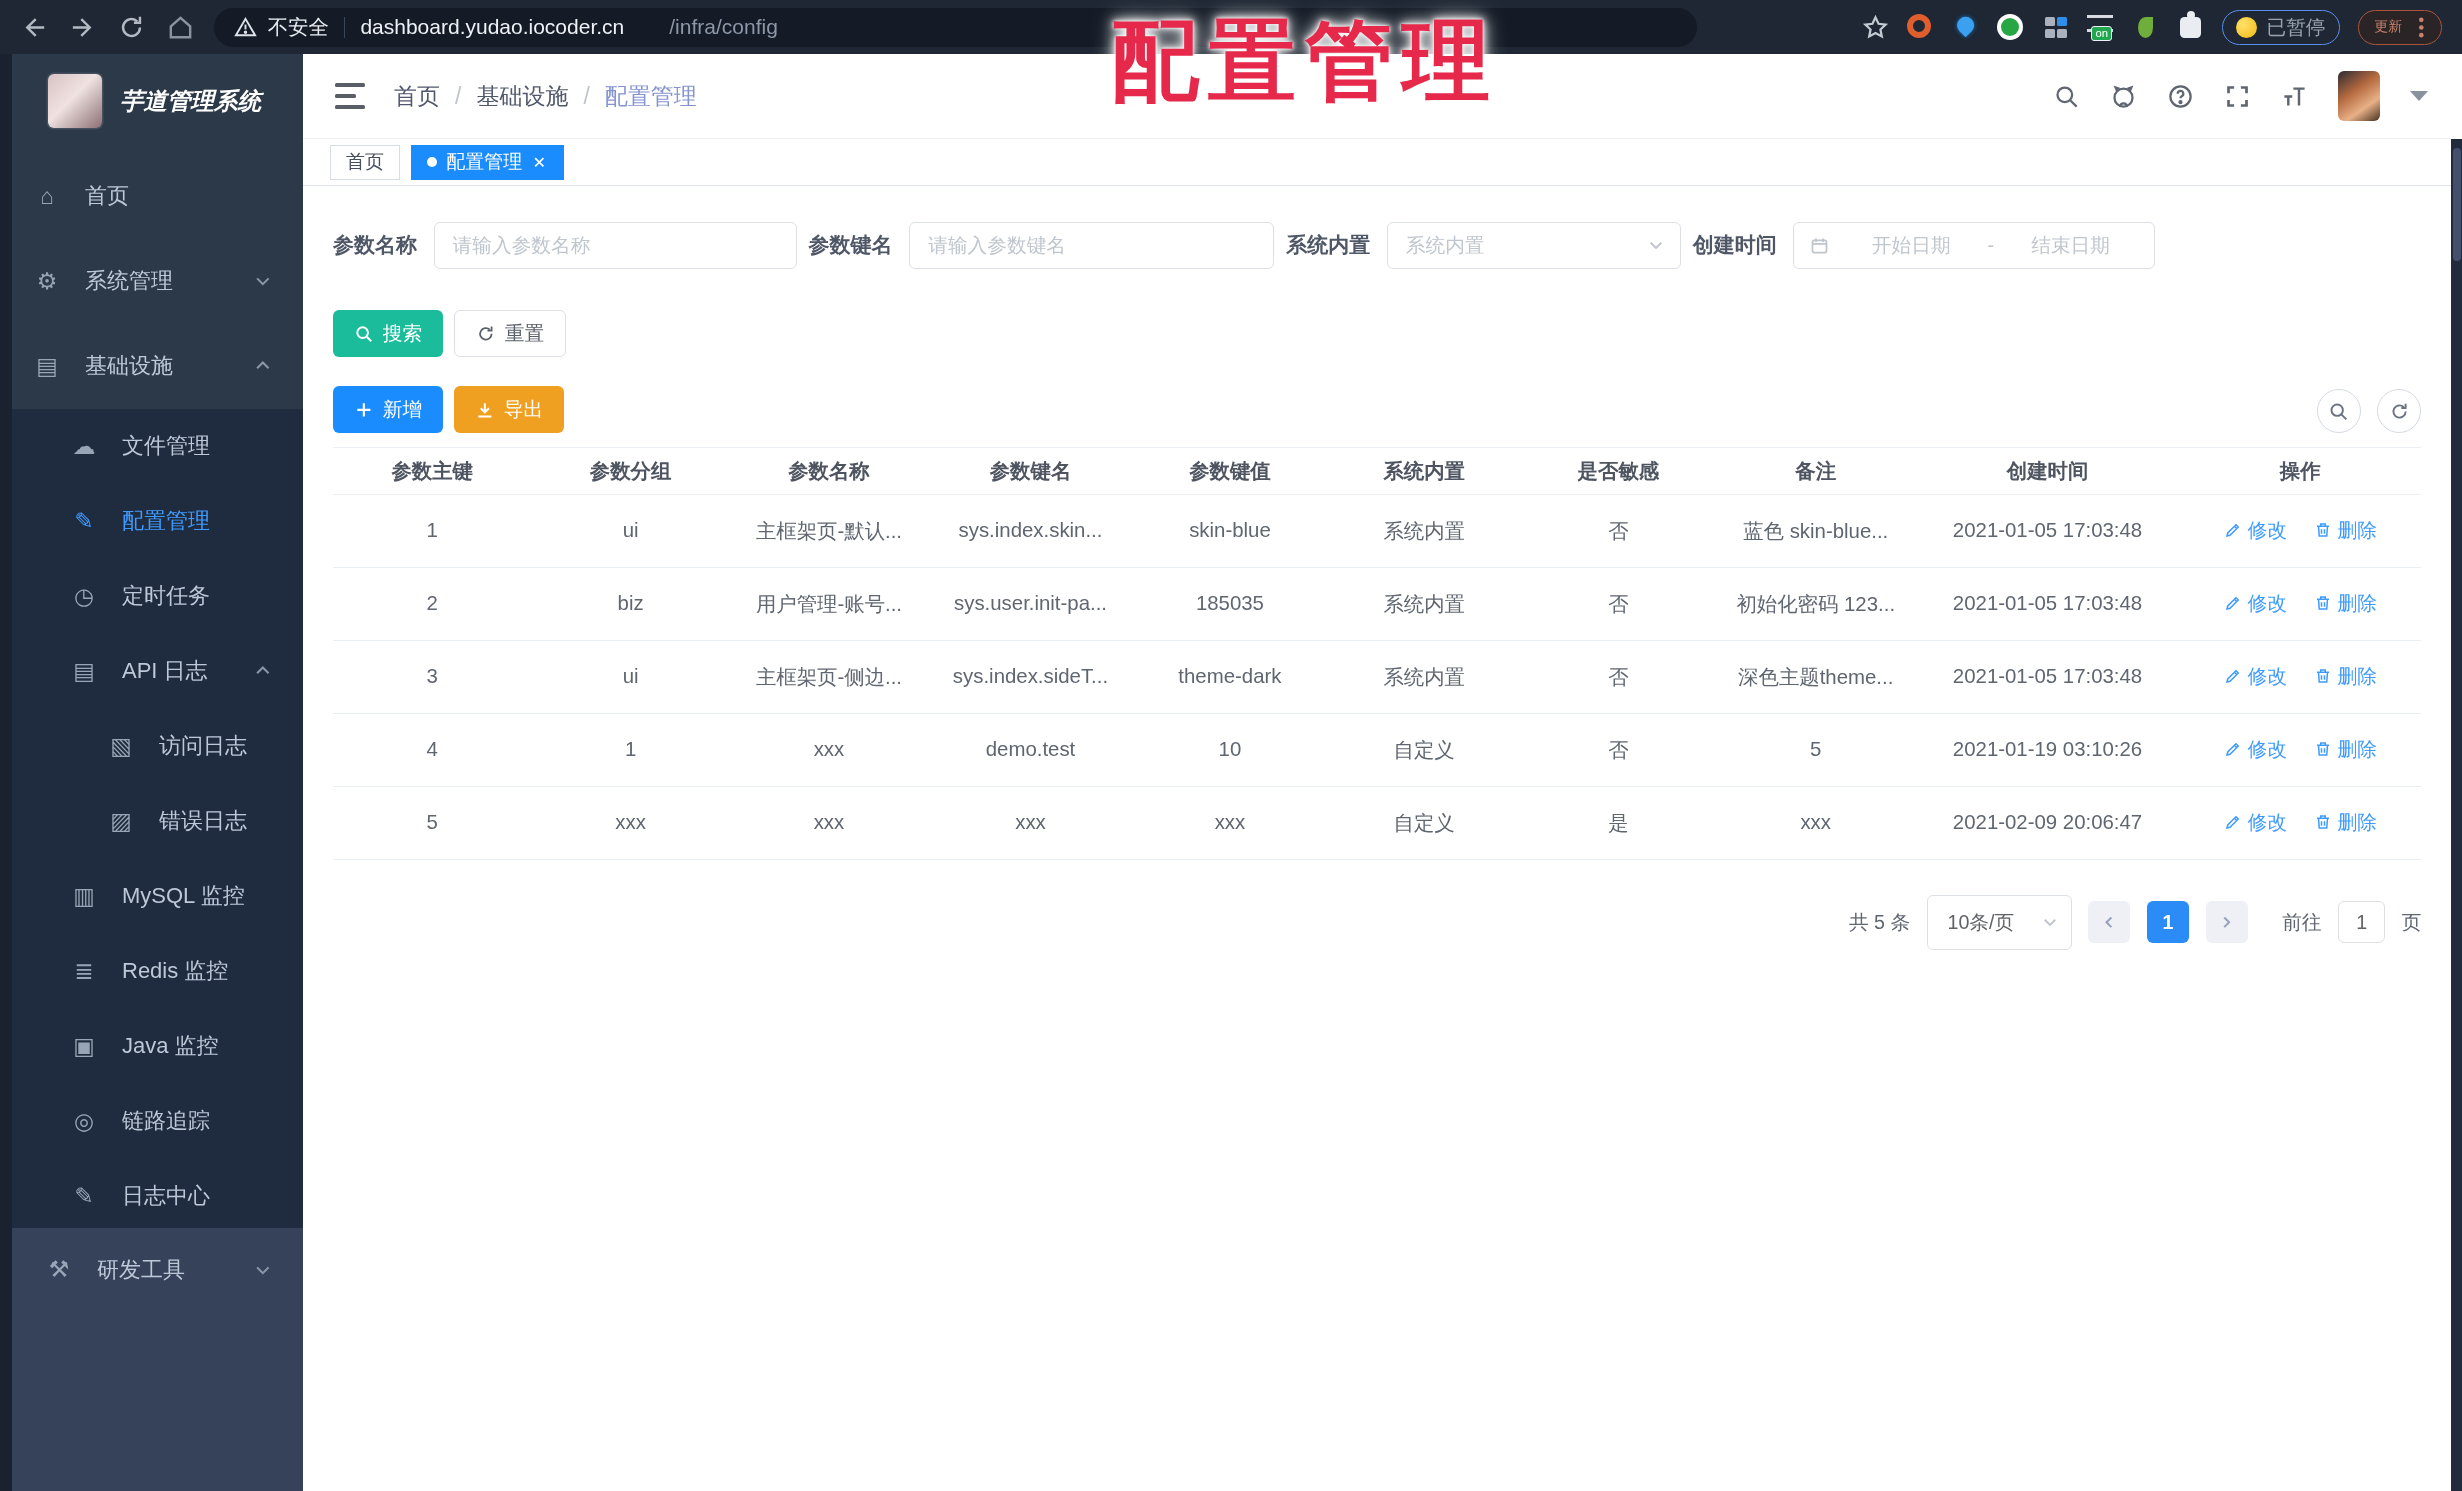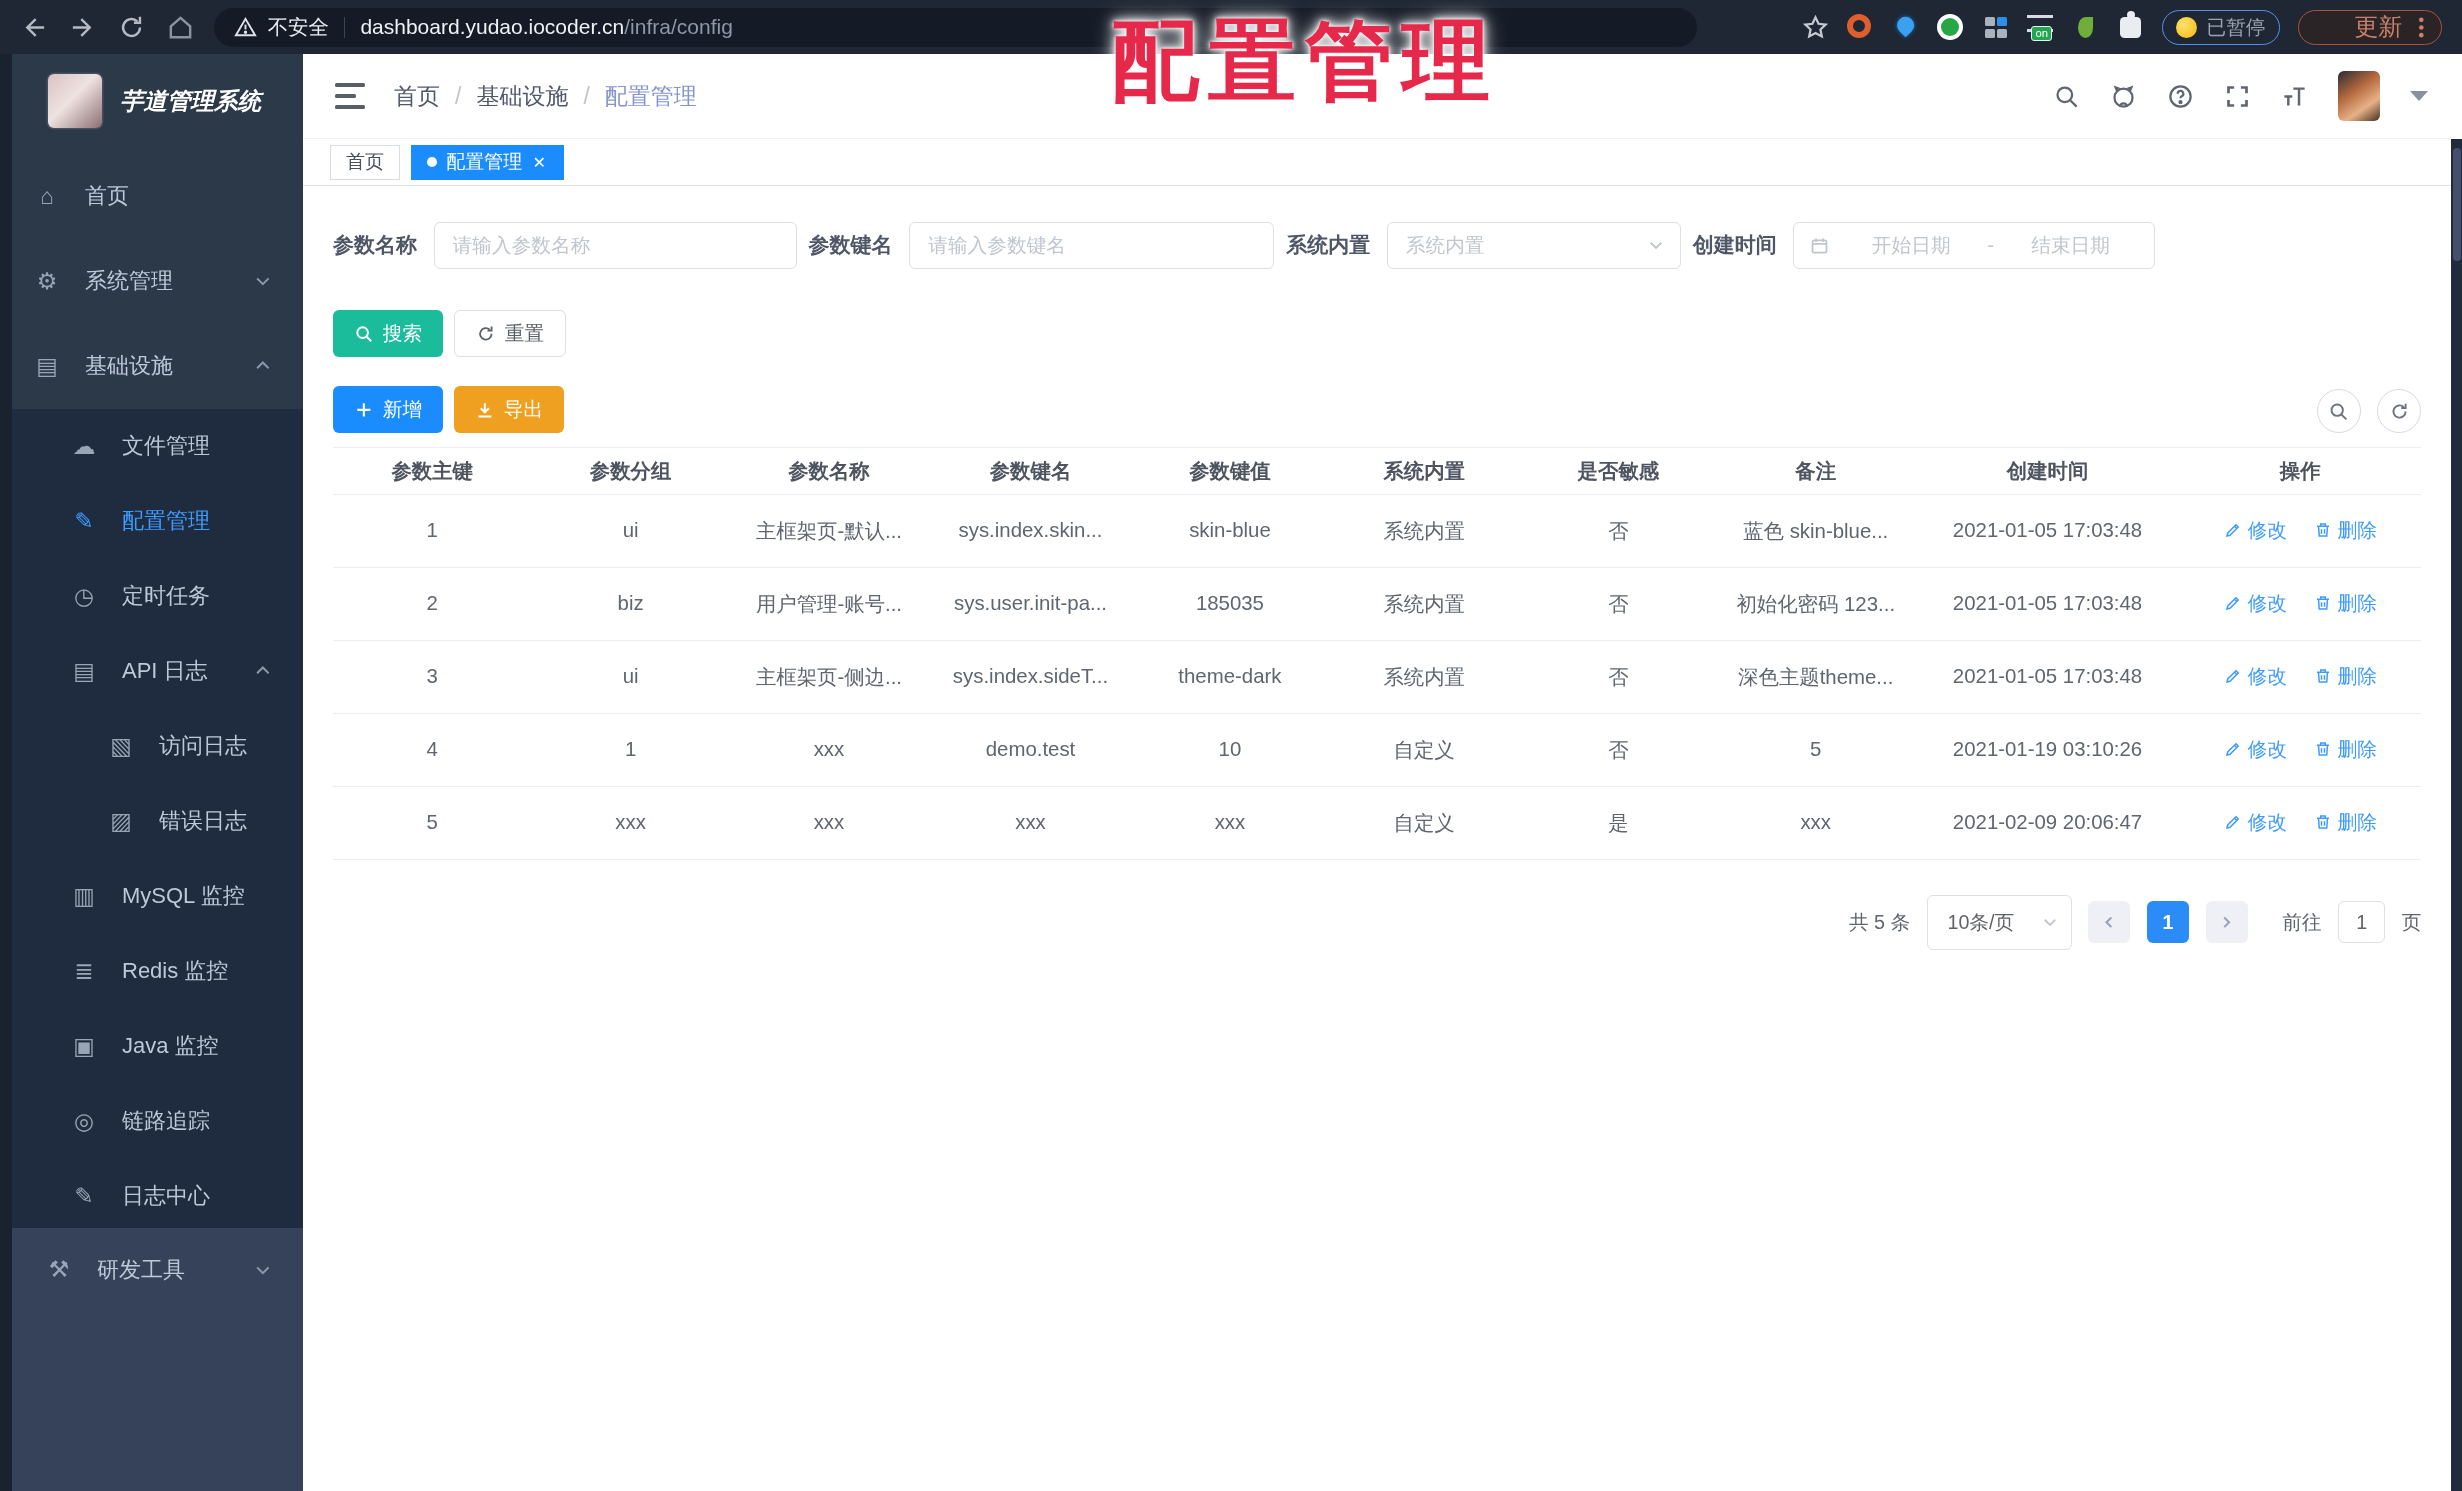--- a/index.html
+++ b/index.html
@@ -11,40 +11,40 @@
   
   .chrome{position:absolute;top:0;left:0;right:0;height:54px;background:#1e2733;display:flex;align-items:center;z-index:5;}
   .nav-ico{width:29px;height:29px;color:#b3bac4;margin-left:19.7px;flex:none;}
   .nav-ico.dim{color:#8b93a0;}
   .url-pill{height:39px;flex:none;width:1483px;margin-left:19.7px;border-radius:19.7px;background:#141b26;
     display:flex;align-items:center;padding:0 19.7px;color:#e8ebf0;}
   .warn-ico{width:23px;height:23px;color:#dfe3e9;flex:none;}
   .sec-label{font-size:20.4px;color:#e8ebf0;margin-left:10.6px;}
   .pill-div{width:1.5px;height:21px;background:#39465a;margin:0 15px;}
   .url-host{font-size:21px;color:#eef1f5;}
-  .url-path{font-size:21px;color:#8d97a8;}
+  .url-path{font-size:21px;color:#8d97a8;margin-left:45px;}
   .chrome-right{margin-left:auto;display:flex;align-items:center;gap:18px;padding-right:19.7px;}
   .ext{width:27px;height:27px;flex:none;position:relative;}
   .ext-star{color:#c4cad2;}
   .ring{width:24px;height:24px;border:6.8px solid #e05d2e;border-radius:50%;}
   .pin{width:16.6px;height:16.6px;background:#3aa0f0;border-radius:50% 50% 50% 0;transform:rotate(-45deg);margin:3px auto;box-shadow:0 0 4.5px #1c72c0;}
   .vcirc{width:26px;height:26px;background:#fff;border-radius:50%;display:flex;align-items:center;justify-content:center;}
   .vcirc .in{width:18px;height:18px;background:#27a644;border-radius:50%;}
   .grid-ext .sq{position:absolute;background:#aab2bd;width:9.8px;height:9.8px;border-radius:1.5px;}
   .grid-ext .sq.b{background:#2f8fe8;}
   .onlines{width:26px;height:16.6px;border-top:3.8px solid #d7dbe1;border-bottom:3.8px solid #d7dbe1;margin-top:1.5px;}
   .onbadge{position:absolute;left:4.5px;top:12px;background:#21a84e;color:#fff;font-size:11.3px;border-radius:3px;padding:0.8px 3px;border:1.5px solid #eef;}
   .sprout{width:15px;height:21px;background:#6fae3a;border-radius:50% 0 50% 50%;margin:3px auto;}
   .puzzle{width:21px;height:21px;background:#e9edf2;border-radius:4.5px;margin:3px auto;position:relative;}
   .puzzle:before{content:"";position:absolute;top:-6px;left:6.8px;width:8.3px;height:8.3px;background:#e9edf2;border-radius:50%;}
   .paused-pill{height:35px;border:1.5px solid #5b8def;border-radius:17.4px;display:flex;align-items:center;gap:9px;padding:0 13.6px;}
   .emoji-dot{width:21px;height:21px;border-radius:50%;background:radial-gradient(circle at 35% 35%,#ffe169,#f3b913);flex:none;}
   .paused-label{font-size:19.7px;color:#9aa3b1;}
   .update-btn{height:35px;border:1.5px solid #a8543a;border-radius:17.4px;display:flex;align-items:center;gap:10.6px;padding:0 12px 0 15px;background:#2a2426;}
-  .update-label{font-size:24px;color:#c8826b;margin-left:40px;}
+  .update-label{font-size:14px;color:#c8826b;}
   .vdots{color:#c8826b;width:16.6px;height:23px;}
 
   
   .overlay-title{position:absolute;left:1111px;top:1.5px;z-index:60;font-size:88px;font-weight:bold;letter-spacing:9px;
     color:#e6294b;text-shadow:0 0 3px #fff,0 0 7.6px #fff,0 0 13.6px rgba(255,255,255,.95),0 0 23px rgba(255,255,255,.7);}
 
   
   .app{position:absolute;top:54px;left:0;right:0;bottom:0;background:#fff;}
   .scroll-track{position:absolute;right:0;top:85px;bottom:0;width:10.6px;background:#222b3d;z-index:4;}
   .scroll-thumb{position:absolute;left:1.5px;top:9px;width:7.6px;height:113px;border-radius:3.8px;background:#44506b;}

